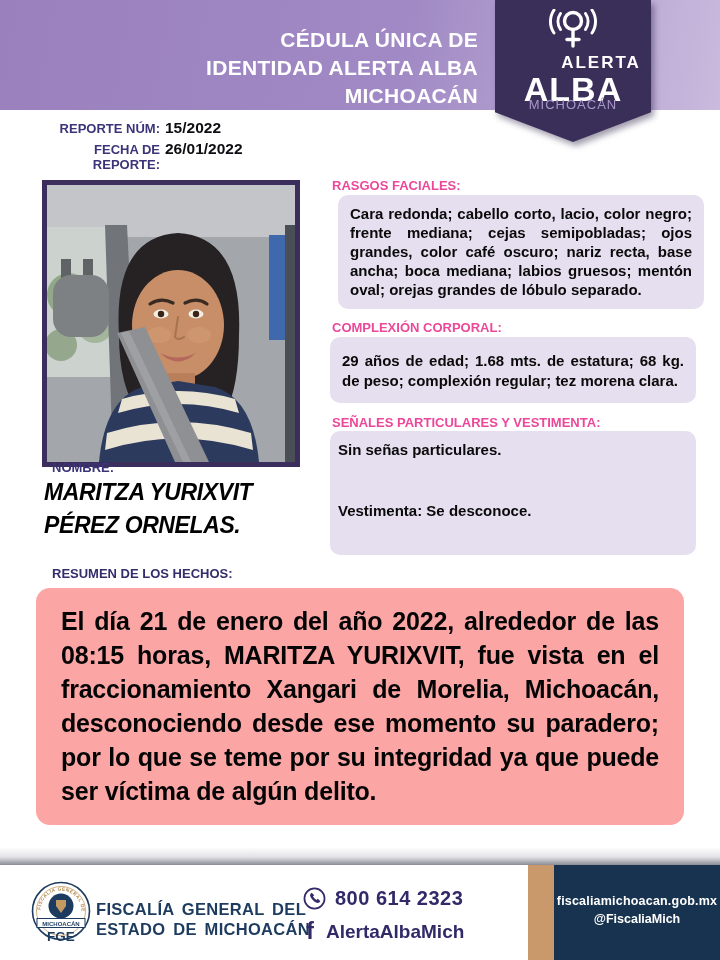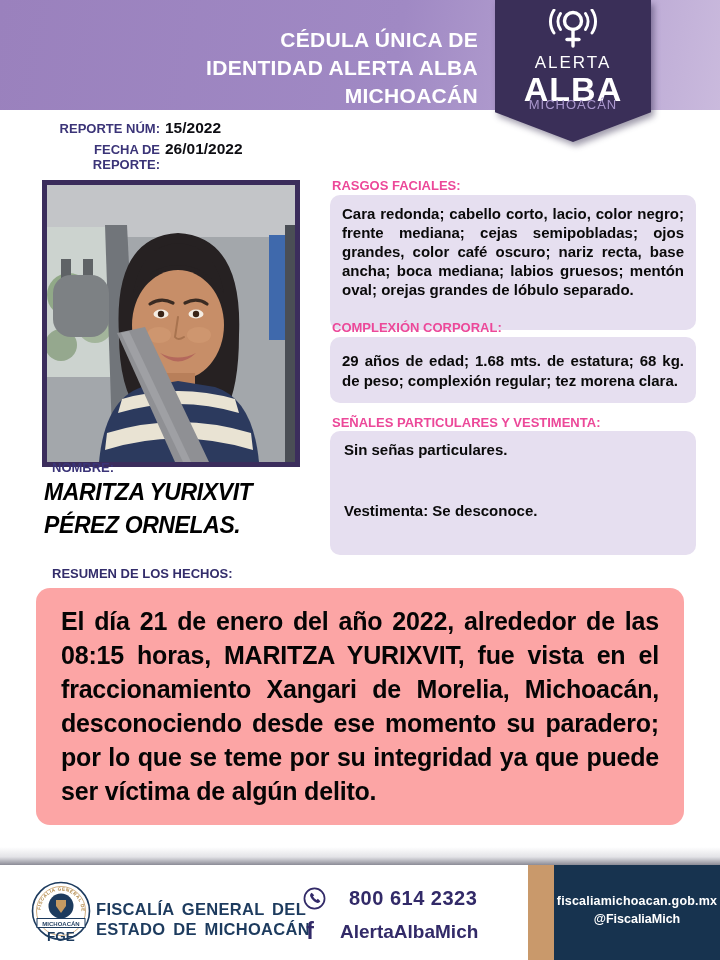--- a/index.html
+++ b/index.html
@@ -12,21 +12,21 @@
   .banner-title { position:absolute; top:26px; left:160px; width:318px; text-align:right;
                   color:#ffffff; font-weight:bold; font-size:21px; line-height:28px; letter-spacing:.3px; }
 
   
   .pennant { position:absolute; left:495px; top:0; width:156px; height:142px;
              filter:drop-shadow(3px 4px 3px rgba(45,35,70,.45)); }
   .pennant-shape { position:absolute; inset:0; background:#3a2f58;
                    clip-path:polygon(0 0,100% 0,100% 79%,50% 100%,0 79%); }
   .pennant-content { position:absolute; inset:0; text-align:center; color:#fff; }
   .alba-icon { position:absolute; top:9px; left:50%; transform:translateX(-50%); }
-  .alba-line1 { position:absolute; top:53px; width:100%; font-size:17px; font-weight:normal; letter-spacing:2px; }
+  .alba-line1 { position:absolute; top:53px; width:100%; font-size:17px; font-weight:bold; letter-spacing:2px;margin-left:28px; }
   .alba-line2 { position:absolute; top:70px; width:100%; font-size:34px; font-weight:bold; letter-spacing:1px; }
   .alba-line3 { position:absolute; top:97px; width:100%; font-size:13px; color:#a996cc; letter-spacing:1px; }
 
   
   .report-block { position:absolute; left:28px; top:119px; display:grid;
                   grid-template-columns:132px auto; column-gap:5px; row-gap:3px; align-items:baseline; }
   .report-label { text-align:right; font-size:13px; font-weight:bold; color:#3b3478; }
   .report-value { font-size:15.5px; font-weight:bold; color:#0d0d12; }
 
   
@@ -36,40 +36,40 @@
 
   
   .nombre-label { position:absolute; left:52px; top:460px; font-size:13px; font-weight:bold; color:#3b3478; }
   .person-name { position:absolute; left:44px; top:476px; width:300px; font-size:23px; line-height:33px;
                  font-weight:bold; color:#000; letter-spacing:-.4px;font-style:italic; }
 
   
   .sec-label { position:absolute; left:332px; font-size:13px; font-weight:bold; color:#ec4899; }
   .lav-box { position:absolute; left:330px; width:366px; background:#e6dff0; border-radius:10px;
              color:#0a0a0a; font-weight:bold; }
-  .box-rasgos { top:195px; height:135px; padding:9px 12px; font-size:15px; line-height:19px; text-align:justify; }
+  .box-rasgos { top:195px; height:114px; padding:9px 12px; font-size:15px; line-height:19px; text-align:justify;margin-left:8px; }
   .box-complexion { top:337px; height:66px; padding:14px 12px; font-size:15px; line-height:20px; text-align:justify; }
-  .box-senales { top:431px; height:124px; padding:10px 14px; font-size:15px; }
+  .box-senales { top:431px; height:124px; padding:10px 8px; font-size:15px; }
   .senales-line2 { margin-top:44px; }
 
   
   .resumen-label { position:absolute; left:52px; top:566px; font-size:13px; font-weight:bold; color:#332d6b; }
   .resumen-box { position:absolute; left:36px; top:588px; width:648px; height:237px; background:#fca5a5;
                  border-radius:14px; padding:16px 25px; font-size:25px; line-height:34px; font-weight:bold;
                  text-align:justify; color:#050505; letter-spacing:-.2px; }
 
   
   .shadow-strip { position:absolute; left:0; top:847px; width:720px; height:18px;
                   background:linear-gradient(to bottom,#ffffff 0%,#e3e3e7 55%,#8b8b96 100%); }
   .footer { position:absolute; left:0; top:865px; width:720px; height:95px; background:#ffffff; }
   .seal { position:absolute; left:30px; top:16px; }
   .agency { position:absolute; left:96px; top:34px; font-size:16.5px; font-weight:bold; color:#1d3b5e;
             line-height:20px; letter-spacing:.3px; word-spacing:3px; }
   .contact { position:absolute; left:303px; top:22px; color:#322a68; }
-  .contact-row { display:flex; align-items:center; gap:23px; }
+  .contact-row { display:flex; align-items:center; gap:9px; }
   .phone-text { font-size:20px; font-weight:bold; letter-spacing:.5px; }
   .fb-row { margin-top:8px; }
   .fb-glyph { font-size:23px; font-weight:bold; width:14px; text-align:center; }
   .fb-text { font-size:19px; font-weight:bold; }
   .tan-stripe { position:absolute; left:528px; top:0; width:26px; height:95px; background:#c9996b; }
   .social-box { position:absolute; left:554px; top:0; width:166px; height:95px; background:#17334f;
                 color:#fff; text-align:center; padding-top:29px; }
   .social-site { font-size:12.5px; font-weight:bold; letter-spacing:.2px; }
   .social-handle { font-size:12.5px; font-weight:bold; margin-top:4px; }
 </style>

